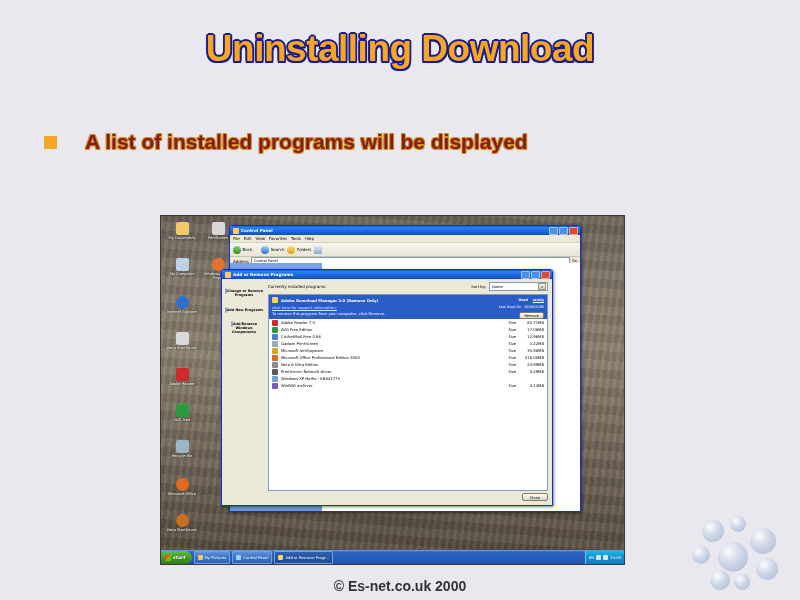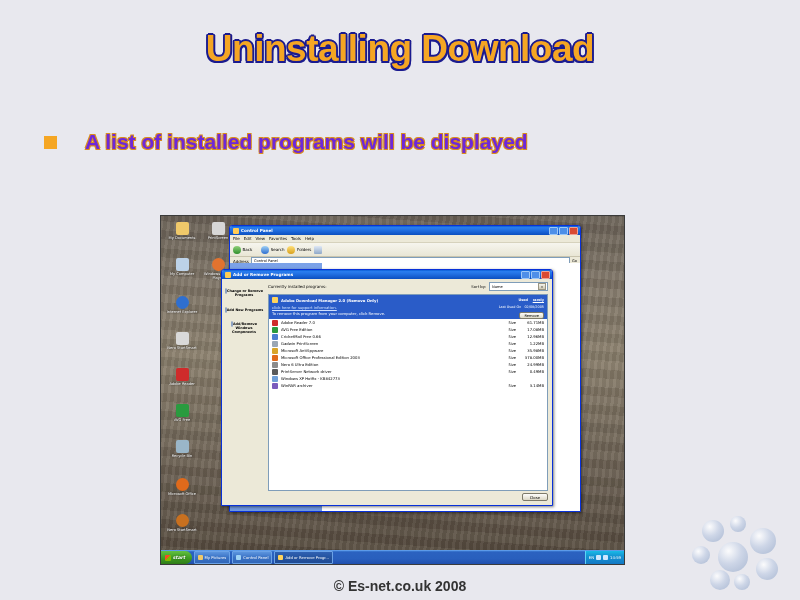--- a/index.html
+++ b/index.html
@@ -48,21 +48,21 @@
   .bullet-square {
     width: 13px;
     height: 13px;
     background: #F5A623;
     margin-right: 28px;
     flex: none;
   }
   .bullet-text {
     font-size: 21px;
     font-weight: bold;
-    color: #6d28d9;
+    color: #7f1d1d;
     text-shadow:
       -0.9px -0.9px 0 #d98c1f,
        0.9px -0.9px 0 #d98c1f,
       -0.9px  0.9px 0 #d98c1f,
        0.9px  0.9px 0 #d98c1f;
   }
 
   
   .footer {
     position: absolute;
@@ -460,21 +460,21 @@
     </div>
     <div class="tray">
       <span>EN</span>
       <span class="ti"></span>
       <span class="ti"></span>
       <span>14:59</span>
     </div>
   </div>
 </div>
 
-<div class="footer">© Es-net.co.uk 2008</div>
+<div class="footer">© Es-net.co.uk 2000</div>
 
 <div class="bubbles">
   <div class="bubble" style="left:38px; top:4px;  width:22px; height:22px;"></div>
   <div class="bubble" style="left:66px; top:0px;  width:16px; height:16px;"></div>
   <div class="bubble" style="left:86px; top:12px; width:26px; height:26px;"></div>
   <div class="bubble" style="left:28px; top:30px; width:18px; height:18px;"></div>
   <div class="bubble" style="left:54px; top:26px; width:30px; height:30px;"></div>
   <div class="bubble" style="left:92px; top:42px; width:22px; height:22px;"></div>
   <div class="bubble" style="left:46px; top:54px; width:20px; height:20px;"></div>
   <div class="bubble" style="left:70px; top:58px; width:16px; height:16px;"></div>

